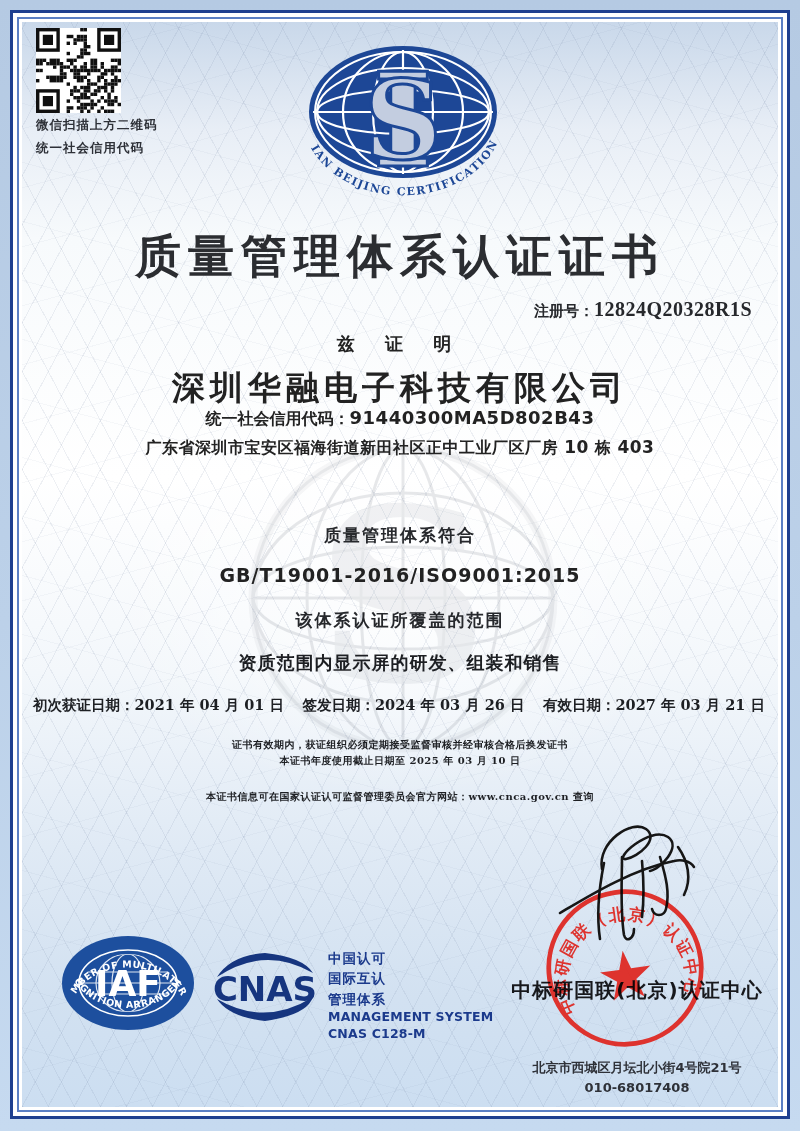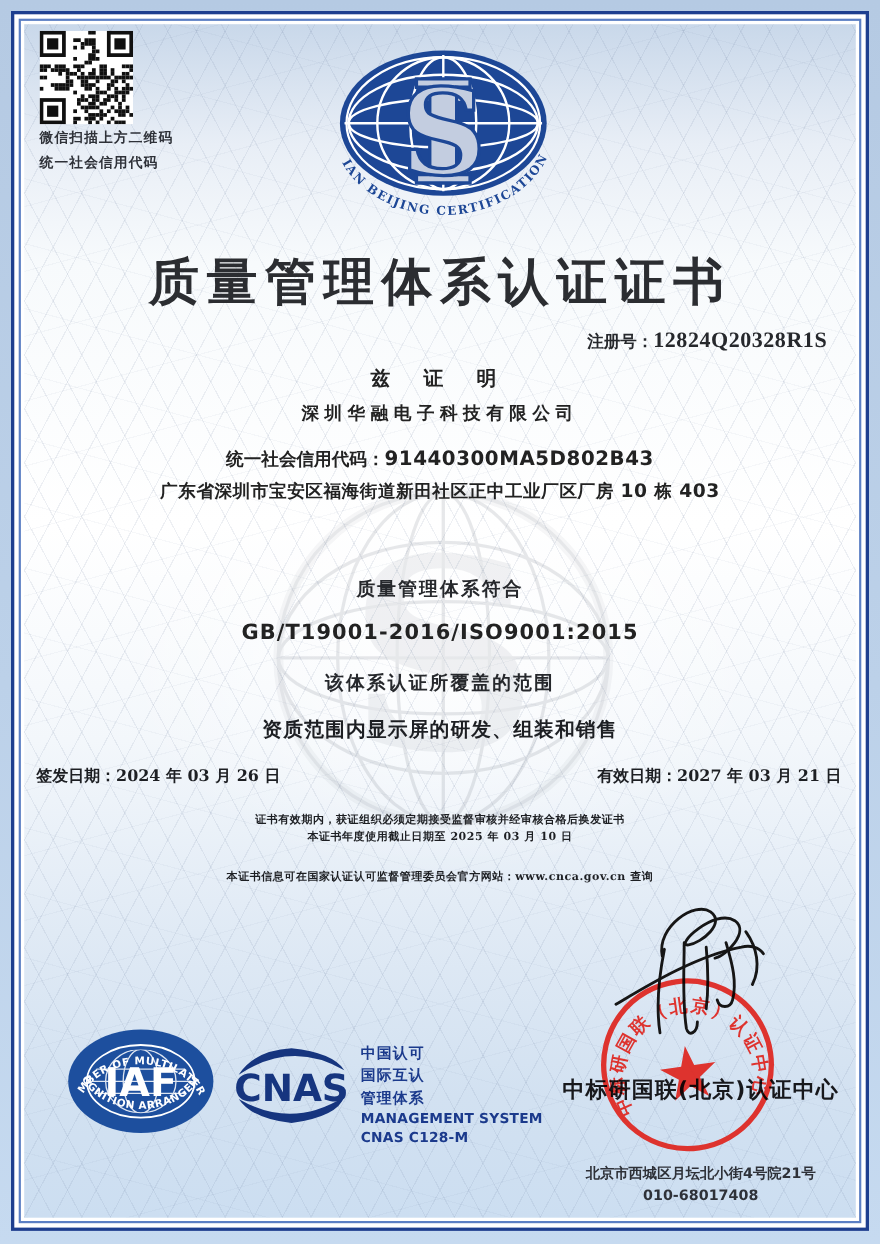--- a/index.html
+++ b/index.html
@@ -36,21 +36,21 @@
   
   .qr-box { left:14px; top:6px; }
   .qr-cap { left:14px; font-size:12.5px; color:#2e3138; letter-spacing:1px;
             font-family:"DejaVu Serif","Liberation Serif",serif; font-weight:600; }
 
   
   .title { top:204px; font-size:46px; font-weight:600; color:#2b2d31; letter-spacing:7px; }
   .regline { top:276px; right:26px; text-align:right; font-size:15px; color:#26282c; font-weight:700;}
   .regline .num { font-family:Liberation Serif, serif; font-weight:600; font-size:20px; letter-spacing:.5px;}
   .certify-h { top:310px; font-size:18px; font-weight:700; color:#222; letter-spacing:12px; }
-  .company  { top:344px; font-size:16px; font-weight:600; color:#222; letter-spacing:5px; }
+  .company  { top:344px; font-size:33px; font-weight:600; color:#222; letter-spacing:5px; }
   .codeline { top:385px; font-size:16px; color:#222; font-weight:600;text-align:center; }
   .codeline .code { font-size:18px; font-weight:800; letter-spacing:.5px;}
   .addrline { top:415px; font-size:16px; color:#222; font-weight:600; letter-spacing:.5px;}
   .addrline b { font-size:17px; }
   .conform  { top:502px; font-size:17px; font-weight:700; color:#26282c; letter-spacing:2px;}
   .stdcode  { top:542px; font-size:19px; font-weight:800; color:#222; letter-spacing:1px;}
   .scopeh   { top:587px; font-size:17px; font-weight:700; color:#26282c; letter-spacing:2px;}
   .scope    { top:629px; font-size:18px; font-weight:800; color:#1d1f23; letter-spacing:1px;}
   .dates { top:674px; left:11px; right:13px; display:flex; justify-content:space-between;
            font-size:14.5px; color:#1d1f23; font-weight:600;
@@ -333,20 +333,21 @@
       <div class="abs ctr addrline">
         <span>广东省深圳市宝安区福海街道新田社区正中工业厂区厂房 </span><b>10</b><span> 栋 </span><b>403</b>
       </div>
 
       <div class="abs ctr conform">质量管理体系符合</div>
       <div class="abs ctr stdcode">GB/T19001-2016/ISO9001:2015</div>
       <div class="abs ctr scopeh">该体系认证所覆盖的范围</div>
       <div class="abs ctr scope">资质范围内显示屏的研发、组装和销售</div>
 
       <div class="abs dates">
+        <span><span>初次获证日期：</span><span>2021 年 04 月 01 日</span></span>
         <span><span>签发日期：</span><span>2024 年 03 月 26 日</span></span>
         <span><span>有效日期：</span><span>2027 年 03 月 21 日</span></span>
       </div>
 
       <div class="abs ctr note note1">证书有效期内，获证组织必须定期接受监督审核并经审核合格后换发证书</div>
       <div class="abs ctr note note2">本证书年度使用截止日期至 2025 年 03 月 10 日</div>
       <div class="abs ctr note note3">本证书信息可在国家认证认可监督管理委员会官方网站：www.cnca.gov.cn 查询</div>
 
       <svg class="abs sig" width="170" height="130" viewBox="0 0 170 130">
         <g fill="none" stroke="#161616" stroke-width="2.6" stroke-linecap="round">

